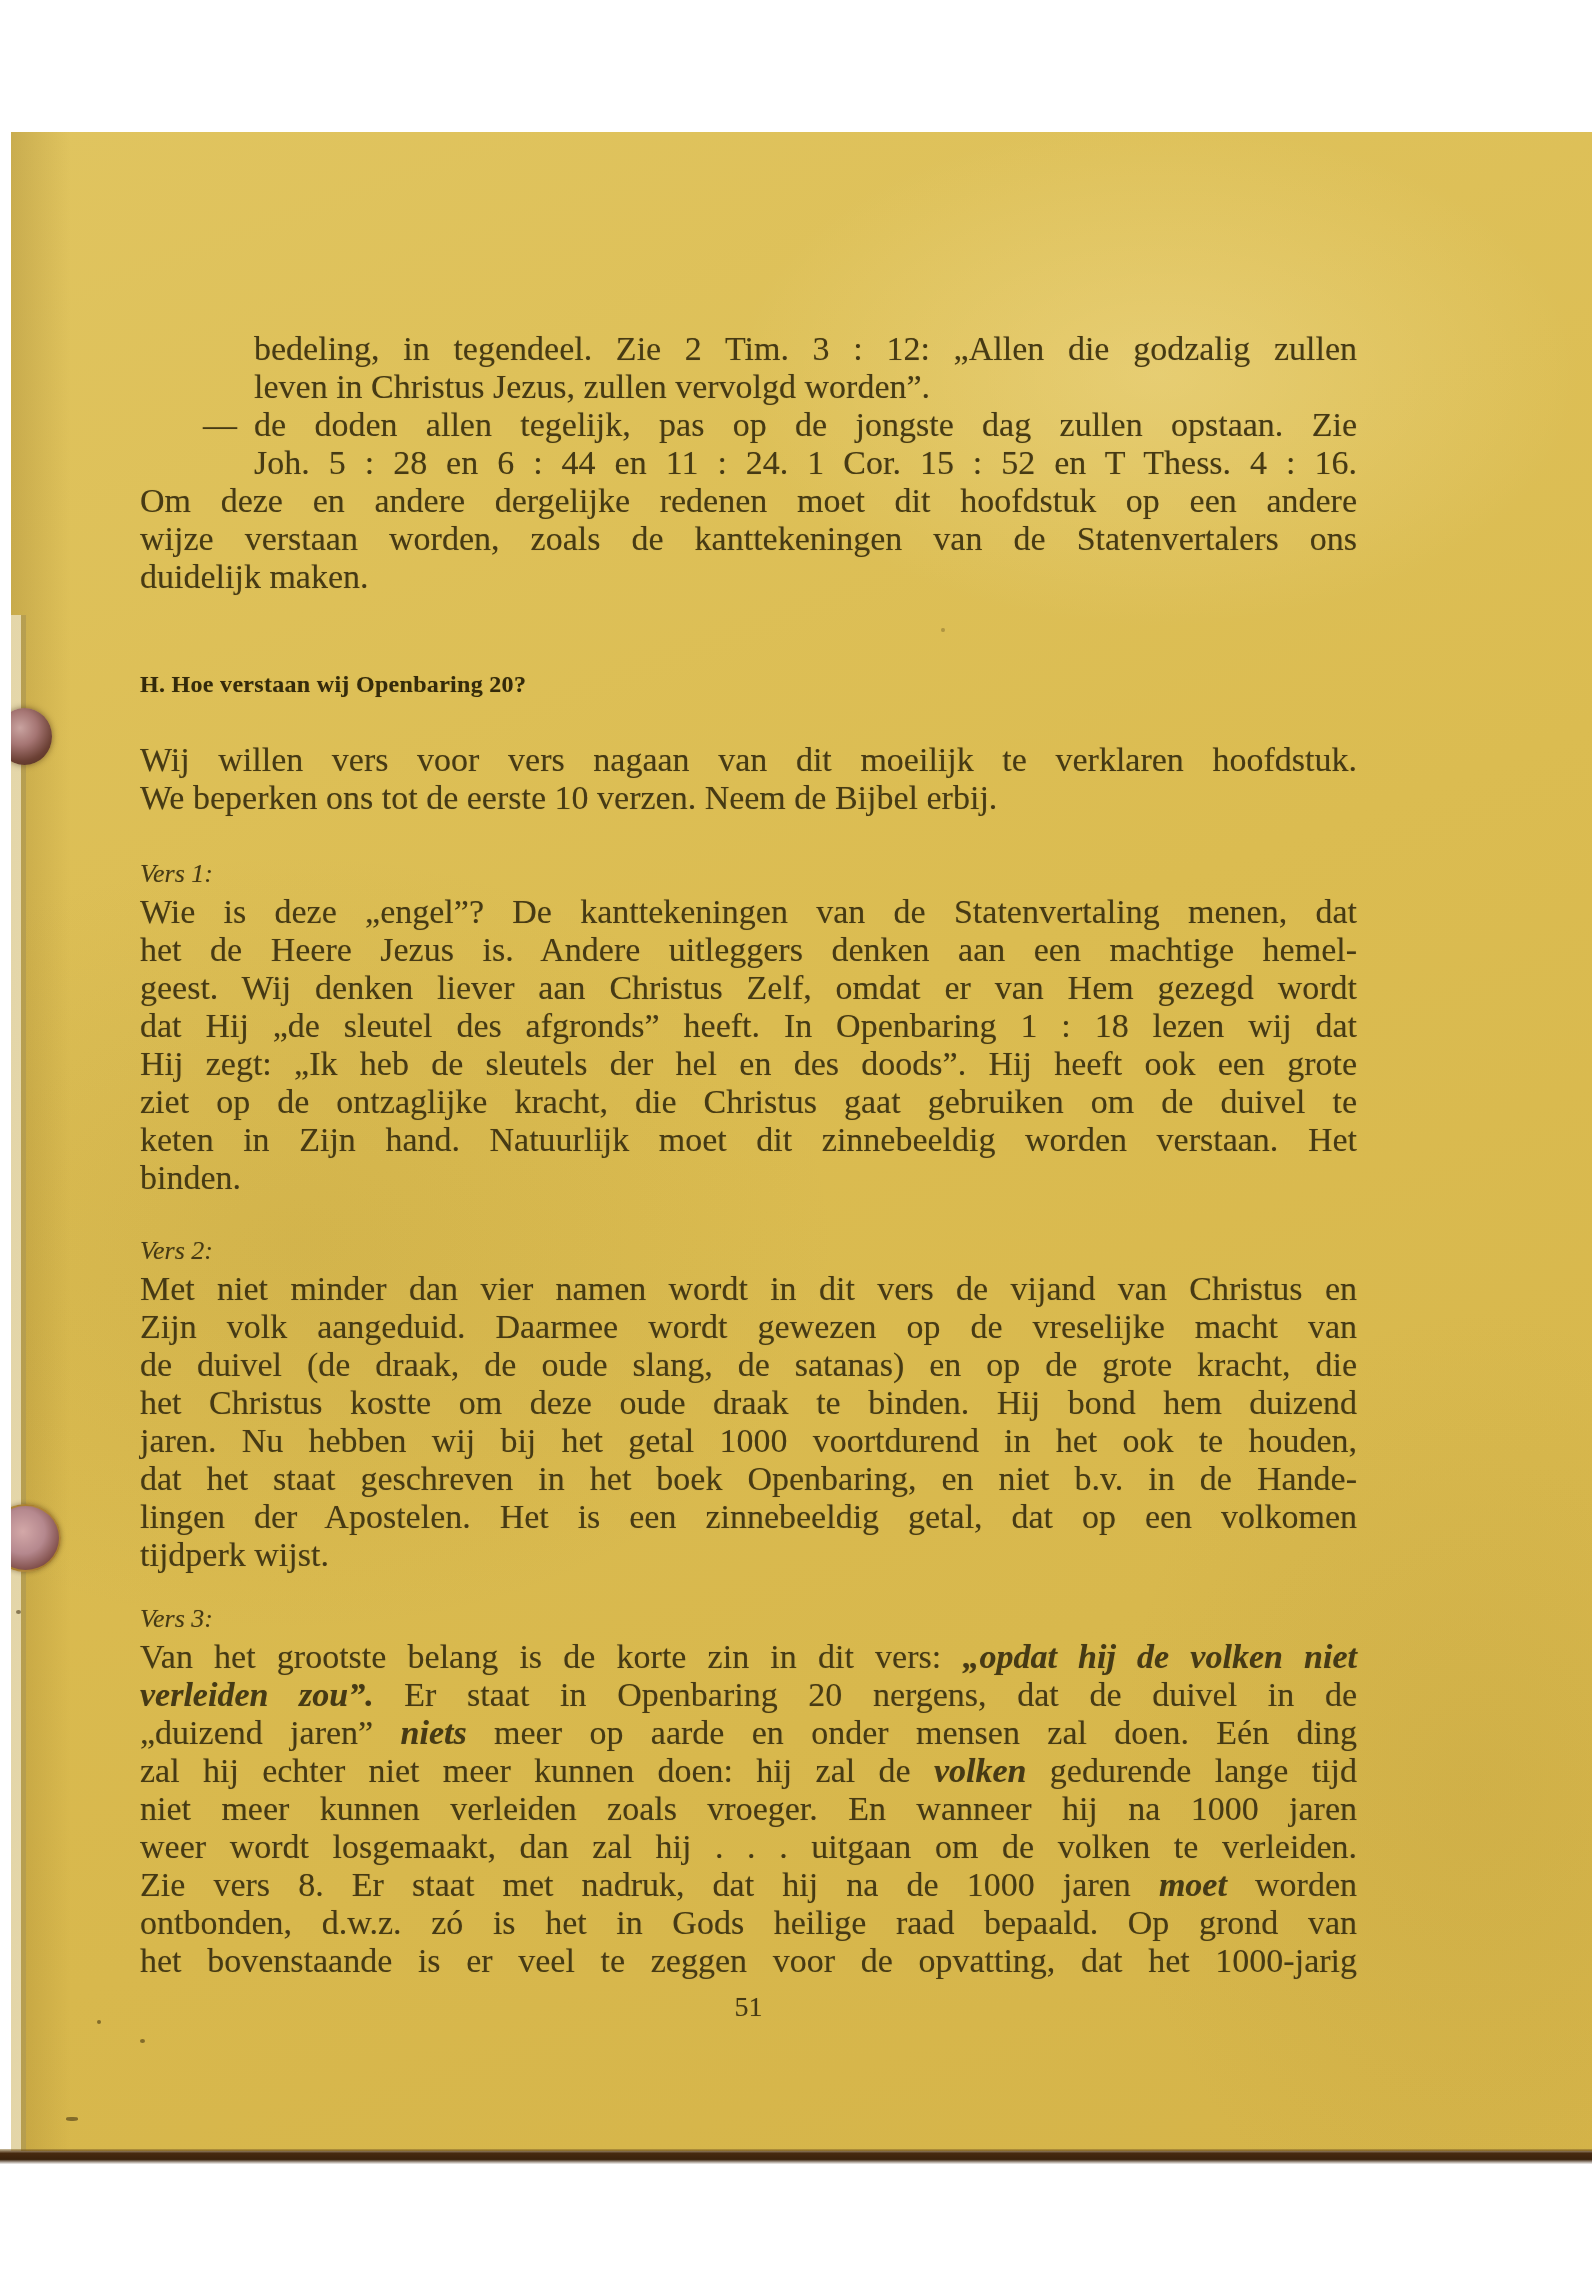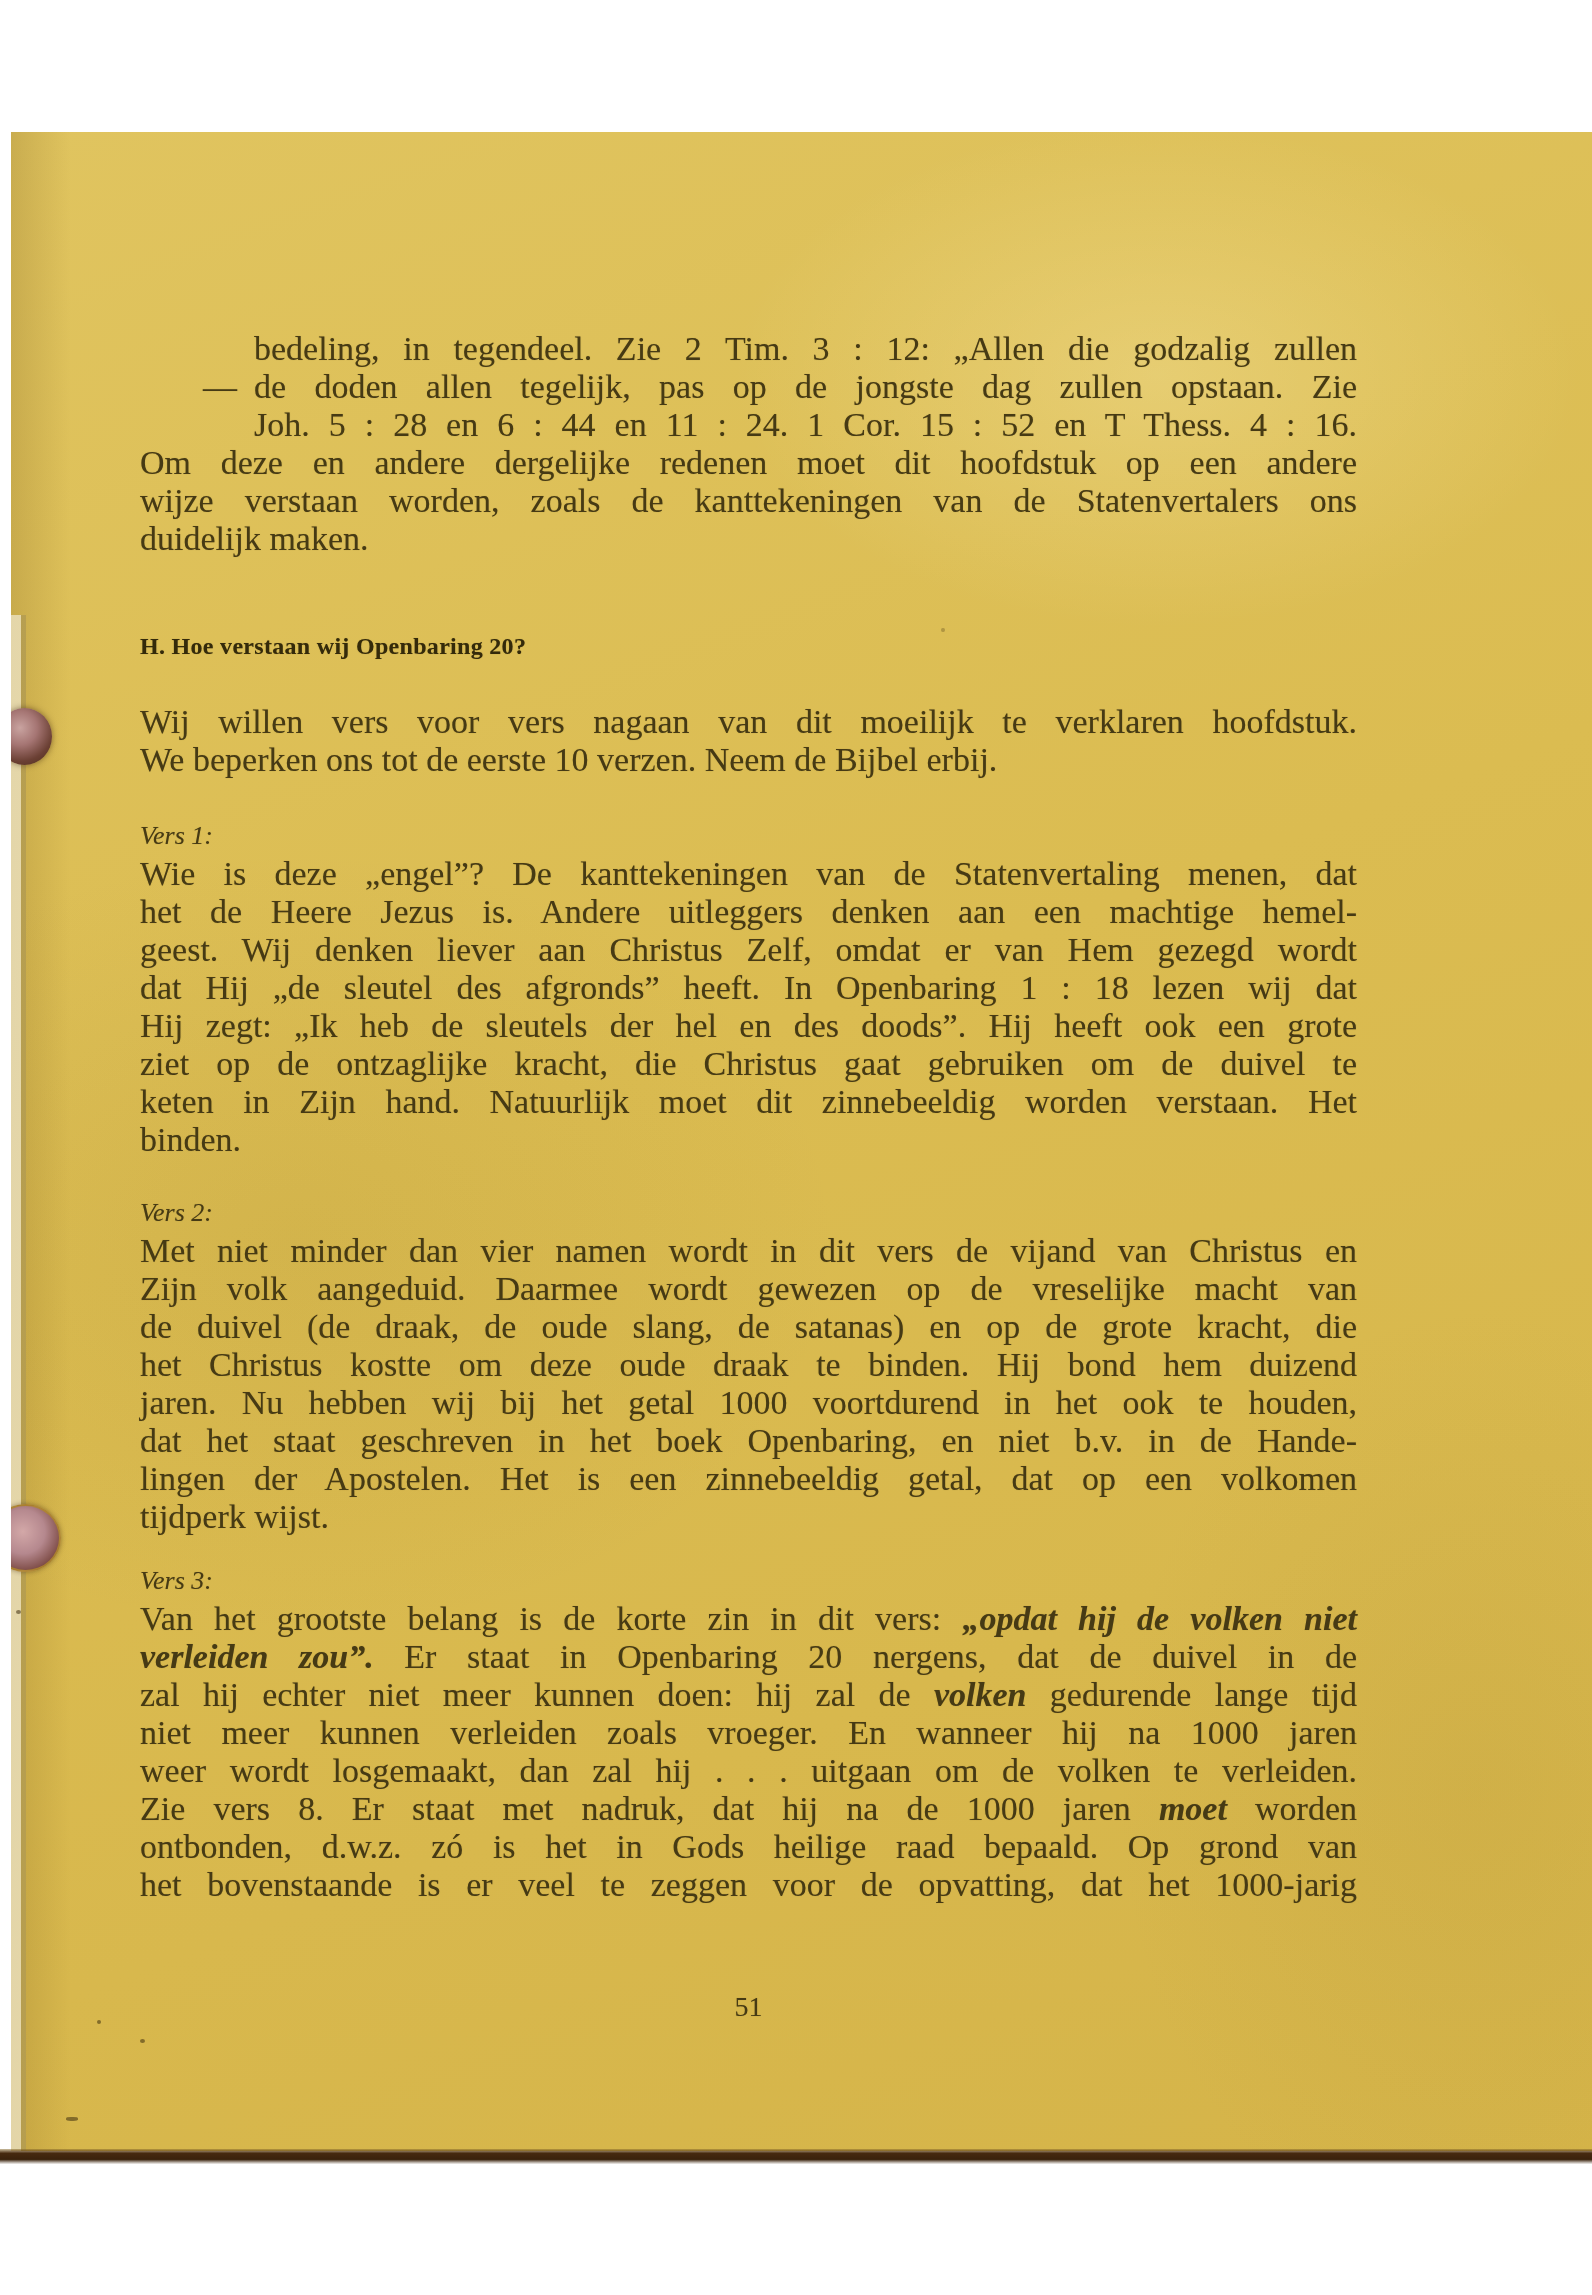--- a/index.html
+++ b/index.html
@@ -63,20 +63,21 @@
 
     <div class="speck" style="left:5.2px;top:1478px;width:5.2px;height:4.3px;"></div>
     <div class="speck" style="left:86px;top:1888px;width:4.3px;height:4.3px;"></div>
     <div class="speck" style="left:129px;top:1907px;width:5.2px;height:4.3px;"></div>
     <div class="speck" style="left:55px;top:1985px;width:12px;height:3.5px;border-radius:40%;"></div>
     <div class="speck" style="left:930px;top:496px;width:3.5px;height:4.3px;opacity:.5;"></div>
 
     <div class="page-text">
         <div class="pblock">
           <div class="line j indent"><span>bedeling, in tegendeel. Zie 2 Tim. 3 : 12: „Allen die godzalig zullen</span></div>
+          <div class="line indent"><span>leven in Christus Jezus, zullen vervolgd worden”.</span></div>
           <div class="line j indent"><span class="dash">—</span><span>de doden allen tegelijk, pas op de jongste dag zullen opstaan. Zie</span></div>
           <div class="line j indent"><span>Joh. 5 : 28 en 6 : 44 en 11 : 24. 1 Cor. 15 : 52 en T Thess. 4 : 16.</span></div>
         </div>
         <div class="pblock">
           <div class="line j"><span>Om deze en andere dergelijke redenen moet dit hoofdstuk op een andere</span></div>
           <div class="line j"><span>wijze verstaan worden, zoals de kanttekeningen van de Statenvertalers ons</span></div>
           <div class="line"><span>duidelijk maken.</span></div>
         </div>
         <div class="heading" style="margin-top: 69px;">H. Hoe verstaan wij Openbaring 20?</div>
         <div class="pblock" style="margin-top: 38px;">
@@ -102,20 +103,21 @@
           <div class="line j"><span>het Christus kostte om deze oude draak te binden. Hij bond hem duizend</span></div>
           <div class="line j"><span>jaren. Nu hebben wij bij het getal 1000 voortdurend in het ook te houden,</span></div>
           <div class="line j"><span>dat het staat geschreven in het boek Openbaring, en niet b.v. in de Hande-</span></div>
           <div class="line j"><span>lingen der Apostelen. Het is een zinnebeeldig getal, dat op een volkomen</span></div>
           <div class="line"><span>tijdperk wijst.</span></div>
         </div>
         <div class="verslabel" style="margin-top: 26px;">Vers 3:</div>
         <div class="pblock">
           <div class="line j"><span>Van het grootste belang is de korte zin in dit vers: </span><span class="it">„opdat hij de volken niet</span></div>
           <div class="line j"><span class="it">verleiden zou”.</span><span> Er staat in Openbaring 20 nergens, dat de duivel in de</span></div>
+          <div class="line j"><span>„duizend jaren” </span><span class="it">niets</span><span> meer op aarde en onder mensen zal doen. Eén ding</span></div>
           <div class="line j"><span>zal hij echter niet meer kunnen doen: hij zal de </span><span class="it">volken</span><span> gedurende lange tijd</span></div>
           <div class="line j"><span>niet meer kunnen verleiden zoals vroeger. En wanneer hij na 1000 jaren</span></div>
           <div class="line j"><span>weer wordt losgemaakt, dan zal hij . . . uitgaan om de volken te verleiden.</span></div>
           <div class="line j"><span>Zie vers 8. Er staat met nadruk, dat hij na de 1000 jaren </span><span class="it">moet</span><span> worden</span></div>
           <div class="line j"><span>ontbonden, d.w.z. zó is het in Gods heilige raad bepaald. Op grond van</span></div>
           <div class="line j"><span>het bovenstaande is er veel te zeggen voor de opvatting, dat het 1000-jarig</span></div>
         </div>
       </div>
 
     <div class="page-number">51</div>

